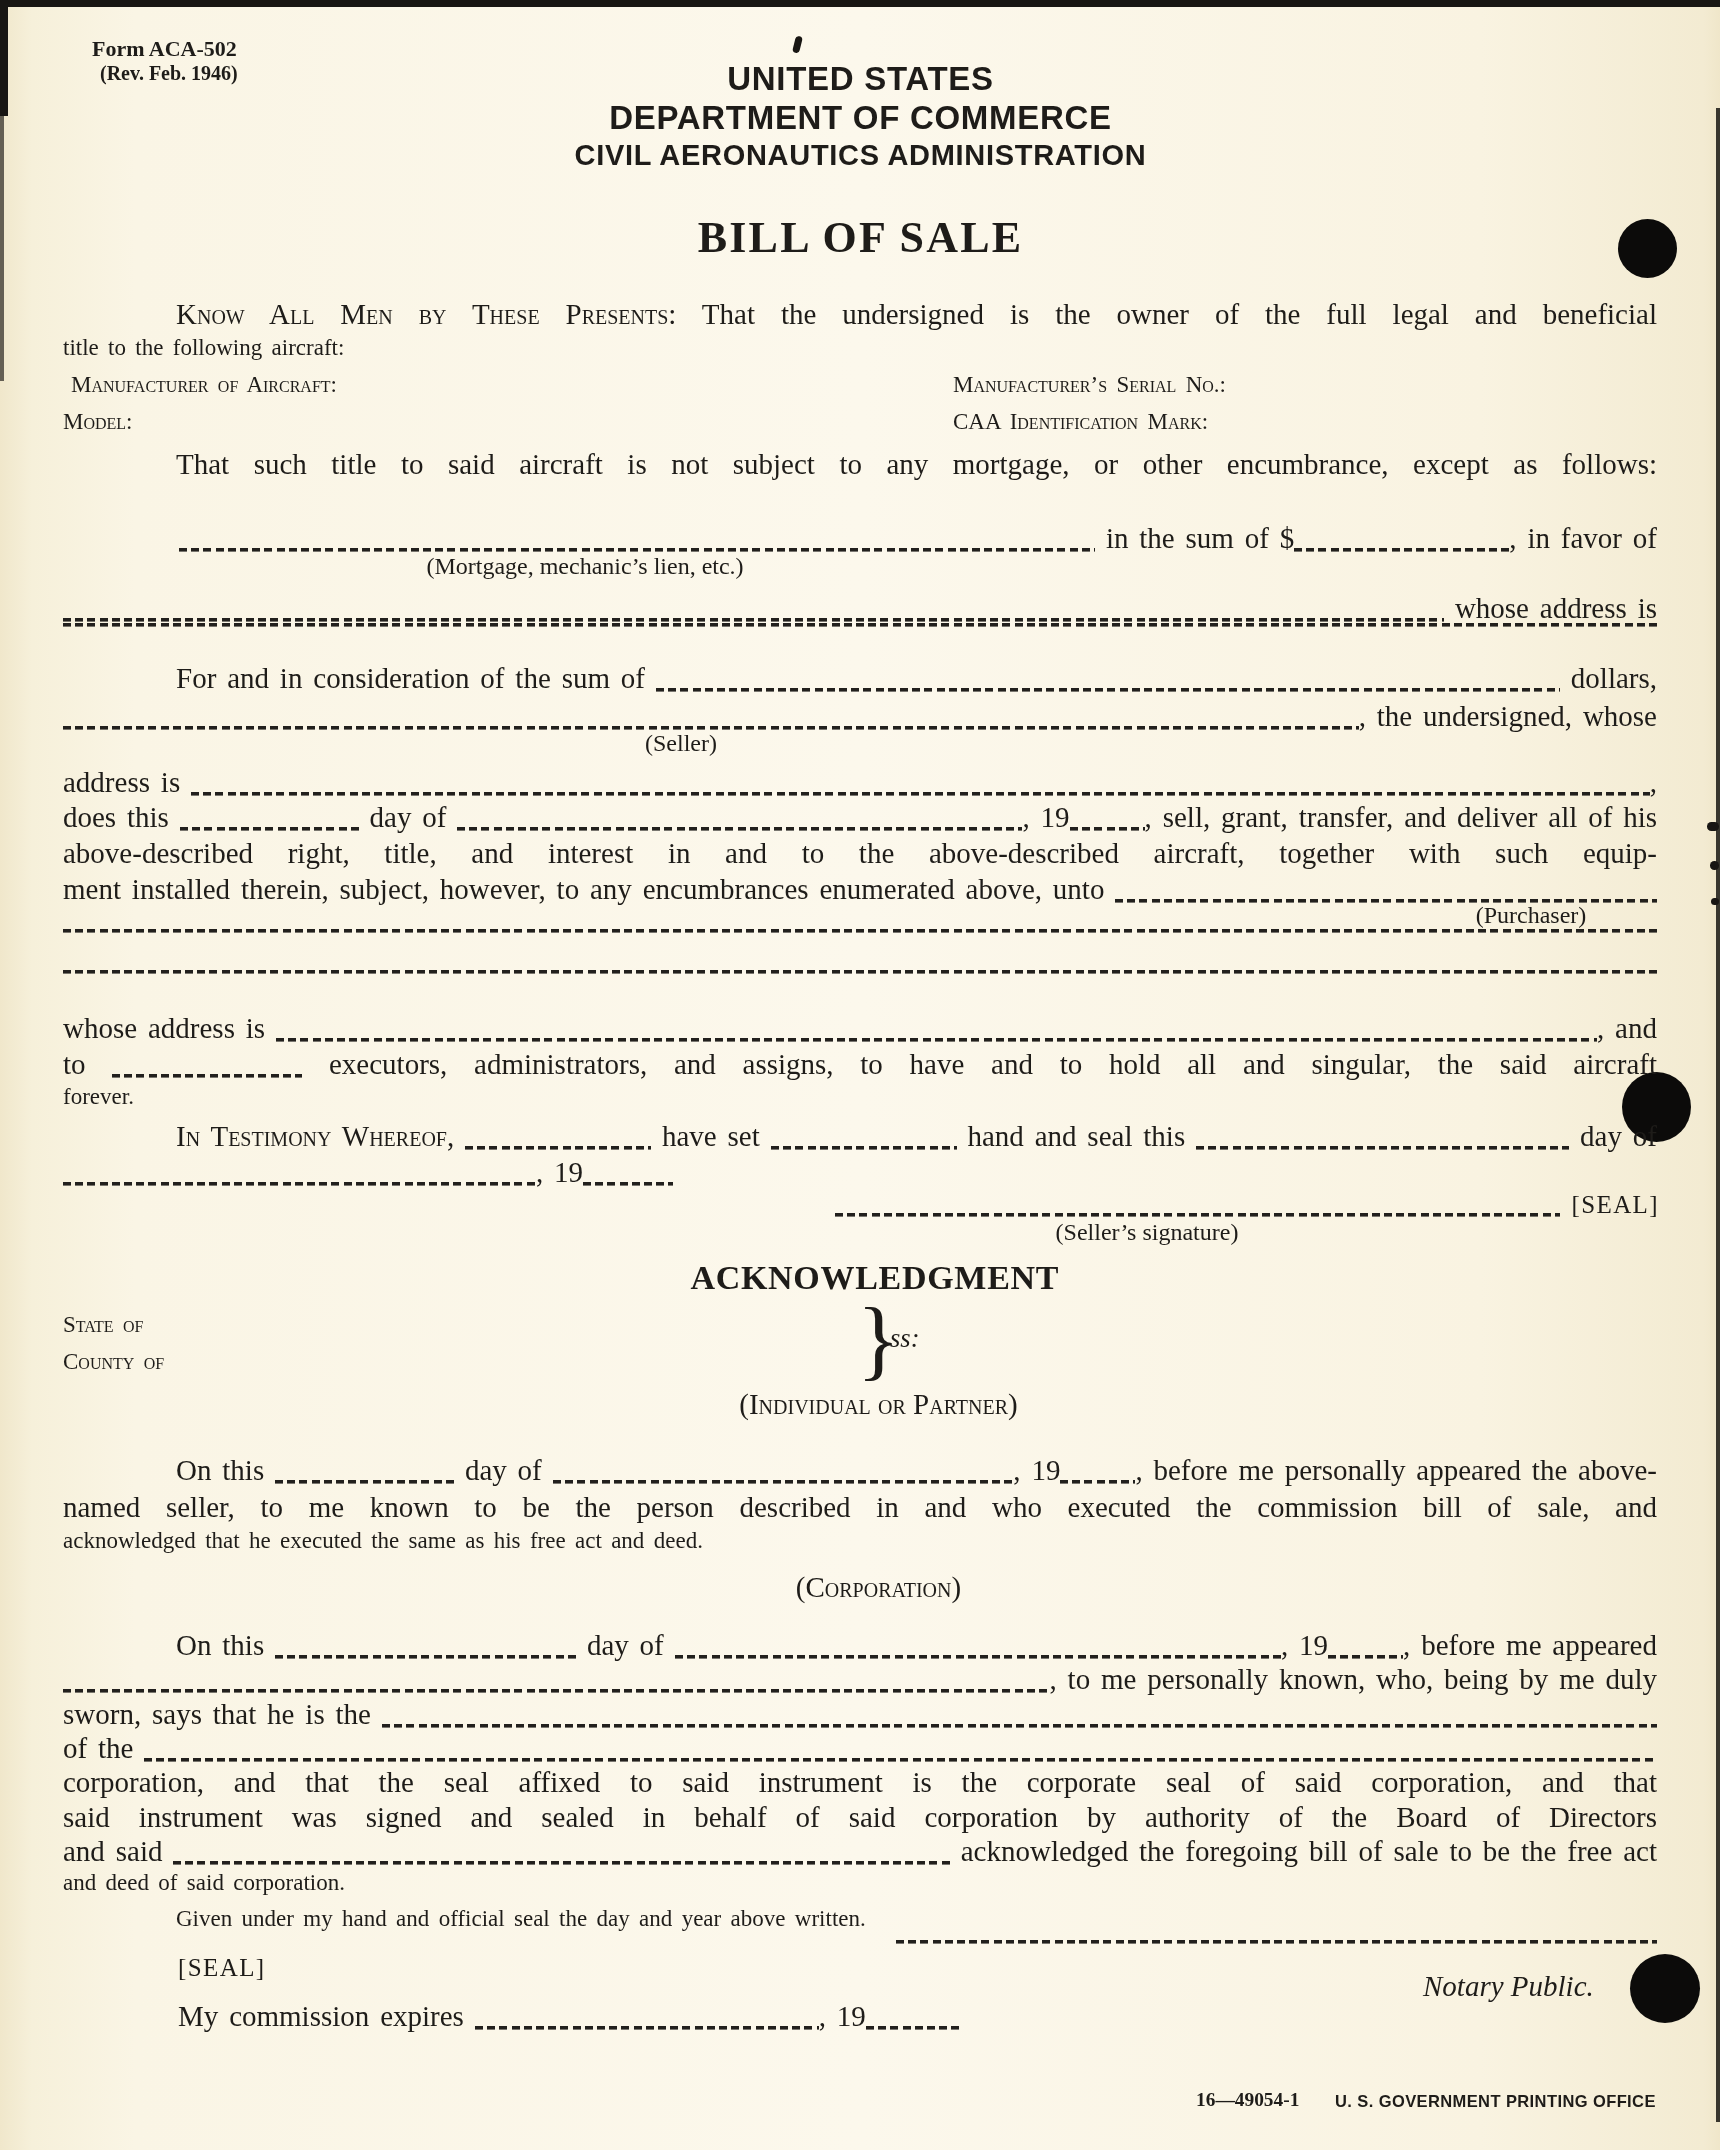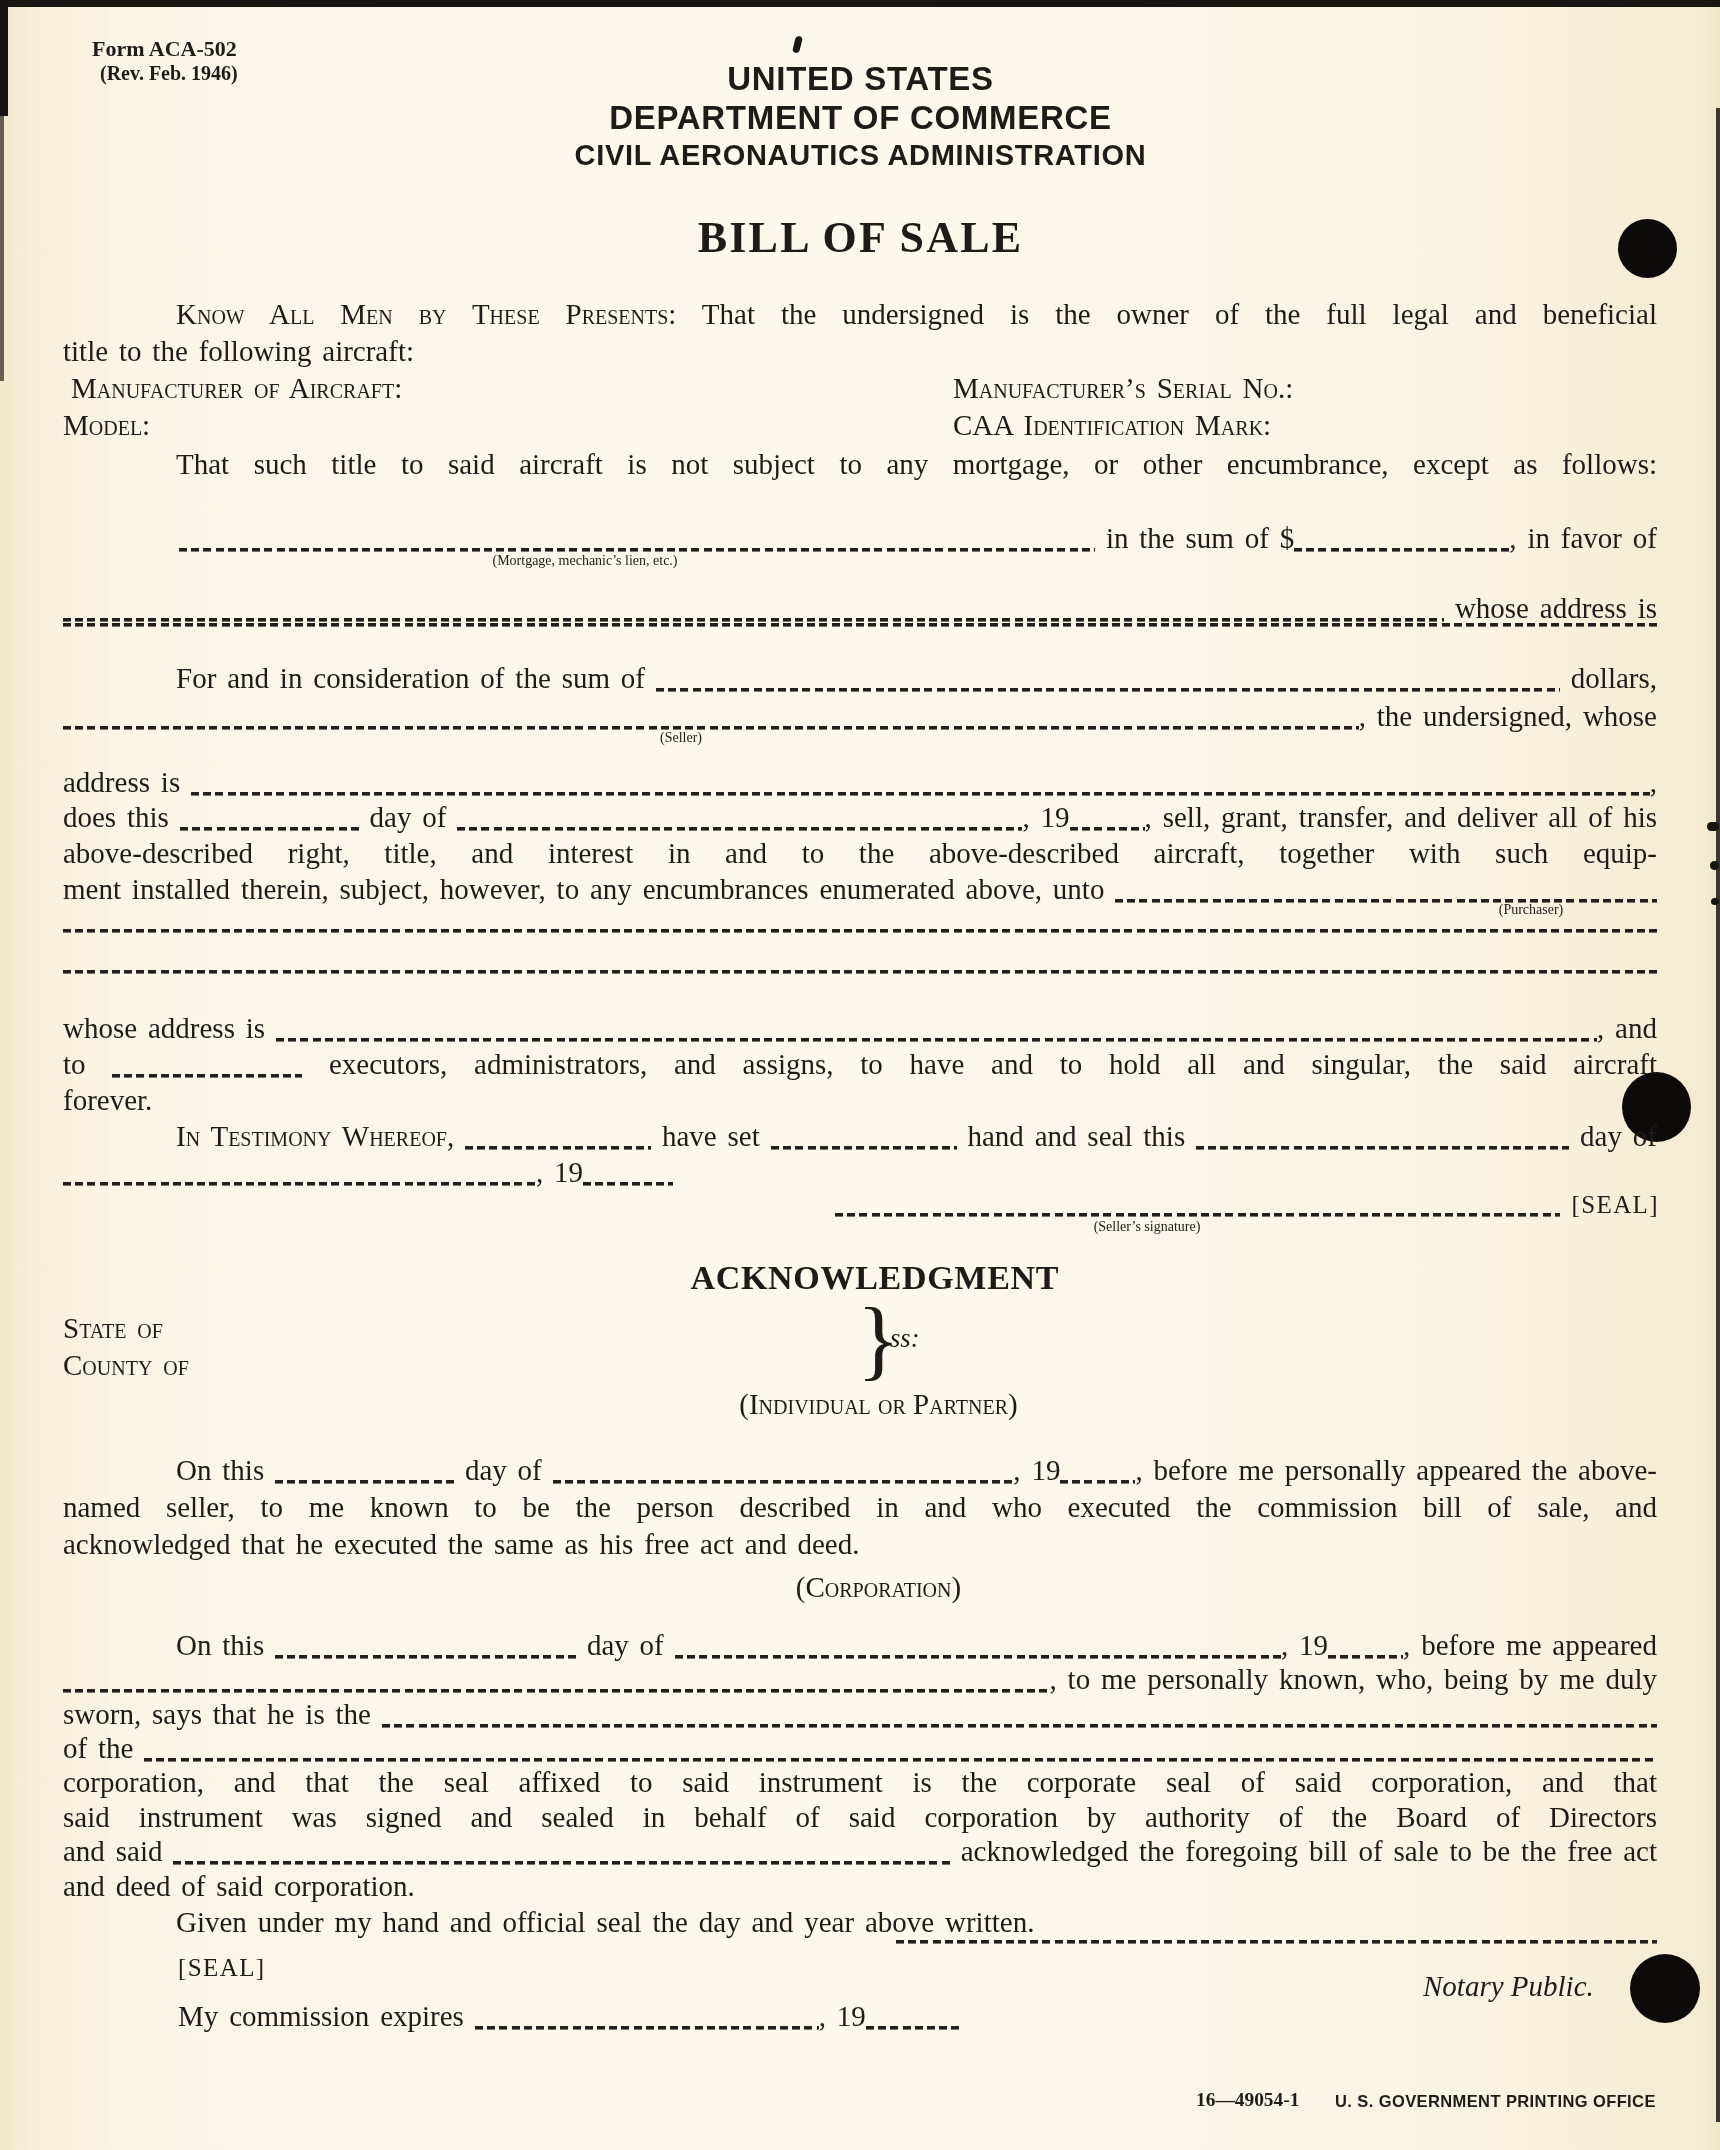--- a/index.html
+++ b/index.html
@@ -6,30 +6,30 @@
   body{width:1721px;height:2151px;overflow:hidden;}
   .page{
     position:relative;width:1721px;height:2151px;
     background:linear-gradient(90deg,#f0e7cb 0px,#f6f0da 32px,#faf5e5 136px,#fcf8ec 50%,#f9f3e1 86%,#f3ebd2 99%,#efe6c9 100%);
     font-family:"Liberation Serif", serif;color:#1e1c19;
   }
   .abs{position:absolute;}
   .line{position:absolute;display:flex;align-items:baseline;white-space:pre;font-size:29px;word-spacing:3.6px;}
   .line span{white-space:pre;}
   .jline{position:absolute;font-size:29px;text-align:justify;text-align-last:justify;word-spacing:2.9px;}
-  .tline{position:absolute;font-size:29px;white-space:pre;word-spacing:3.6px;}
+  .tline{position:absolute;font-size:23px;white-space:pre;word-spacing:3.6px;}
   .sc{font-variant:small-caps;}
   .blank{
     background-image:repeating-linear-gradient(to right,#22201d 0 8px,transparent 8px 12.2px);
     background-repeat:no-repeat;background-position:0 100%;background-size:100% 3.6px;
     height:4.3px;position:relative;top:3.6px;align-self:baseline;
   }
   .jline .blank,.tline .blank{display:inline-block;vertical-align:baseline;}
   .grow{flex:1 1 0;}
-  .caption{position:absolute;font-size:14px;white-space:nowrap;transform:translateX(-50%);}
+  .caption{position:absolute;font-size:24px;white-space:nowrap;transform:translateX(-50%);}
   .hdr{position:absolute;left:0;width:1721px;text-align:center;font-family:"Liberation Sans",sans-serif;font-weight:700;letter-spacing:0.7px;}
   .center-serif{position:absolute;left:0;width:1721px;text-align:center;font-weight:700;}
   .punch{position:absolute;background:#0c0b0a;border-radius:50%;}
   .edge{position:absolute;background:#181613;}
   .seal-text{font-size:25px;letter-spacing:1.4px;}
 </style>
 </head>
 <body>
 
 <div class="page">

